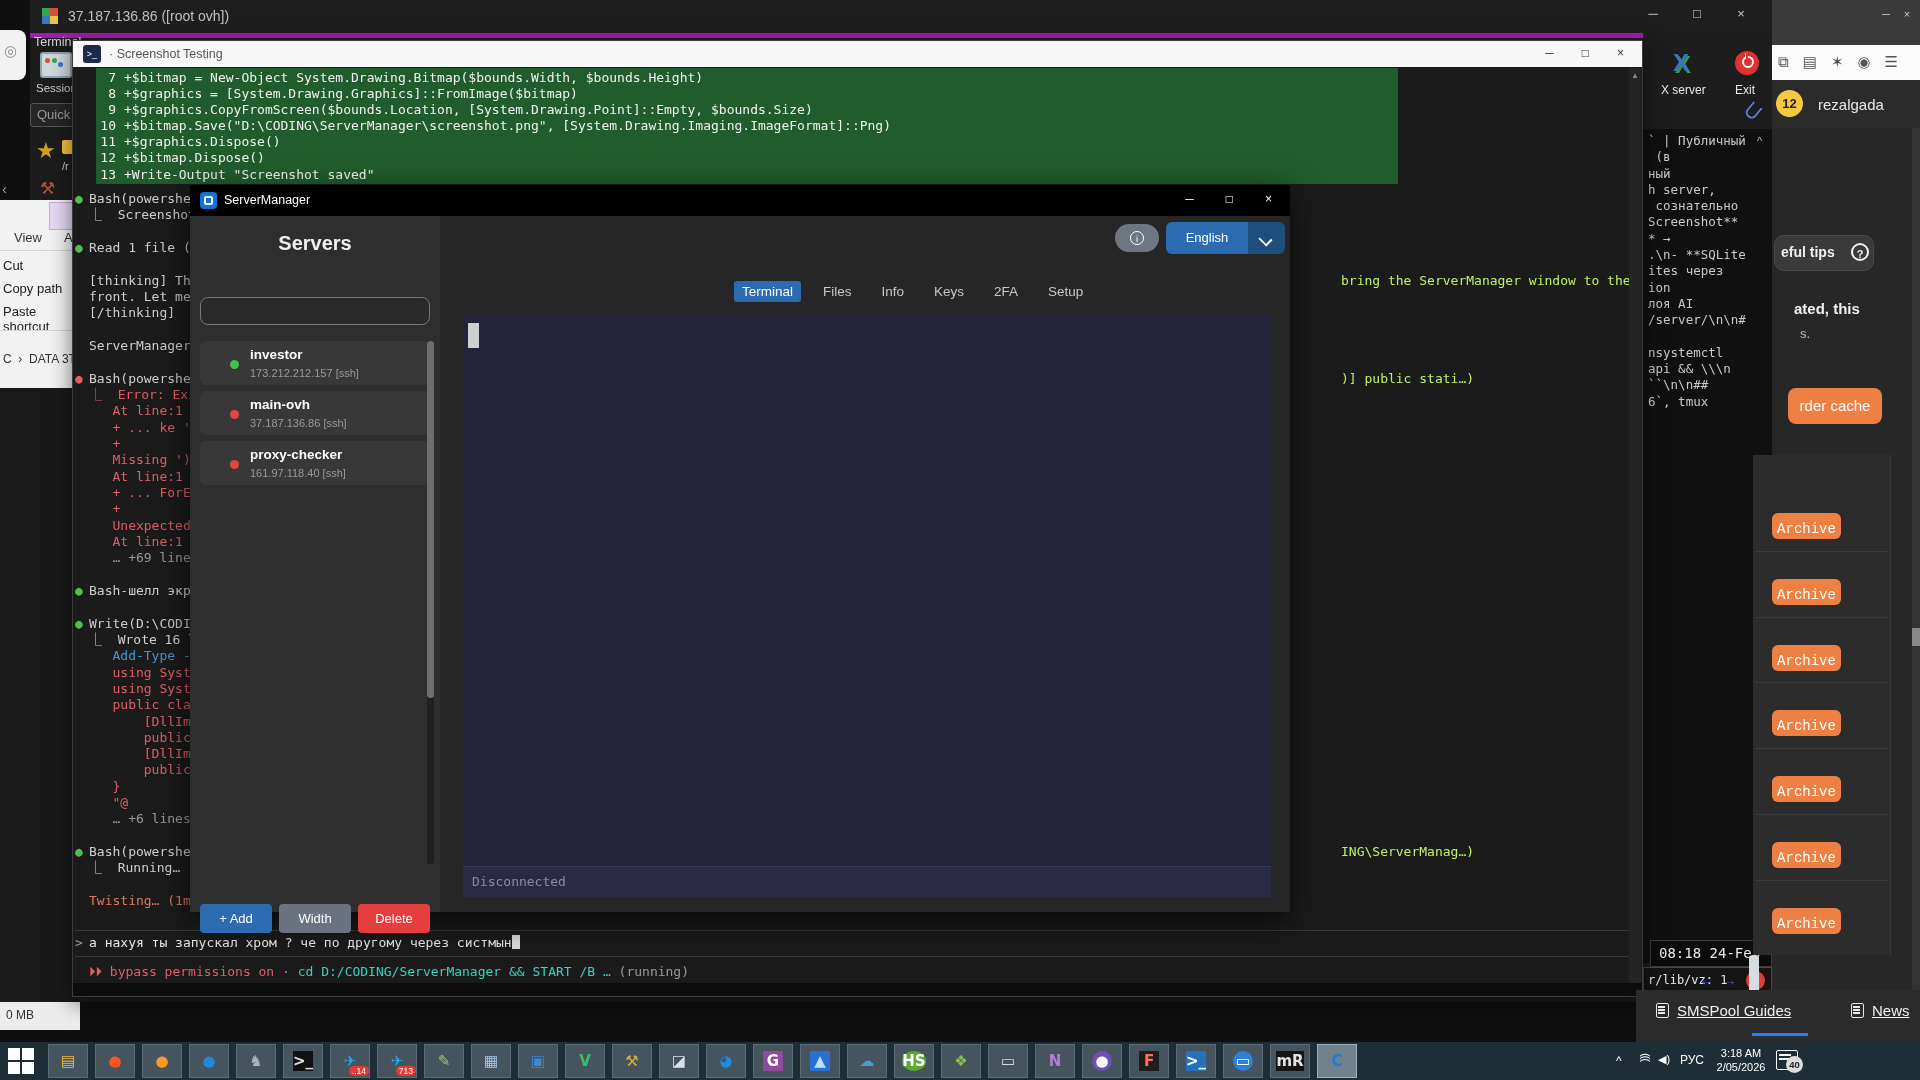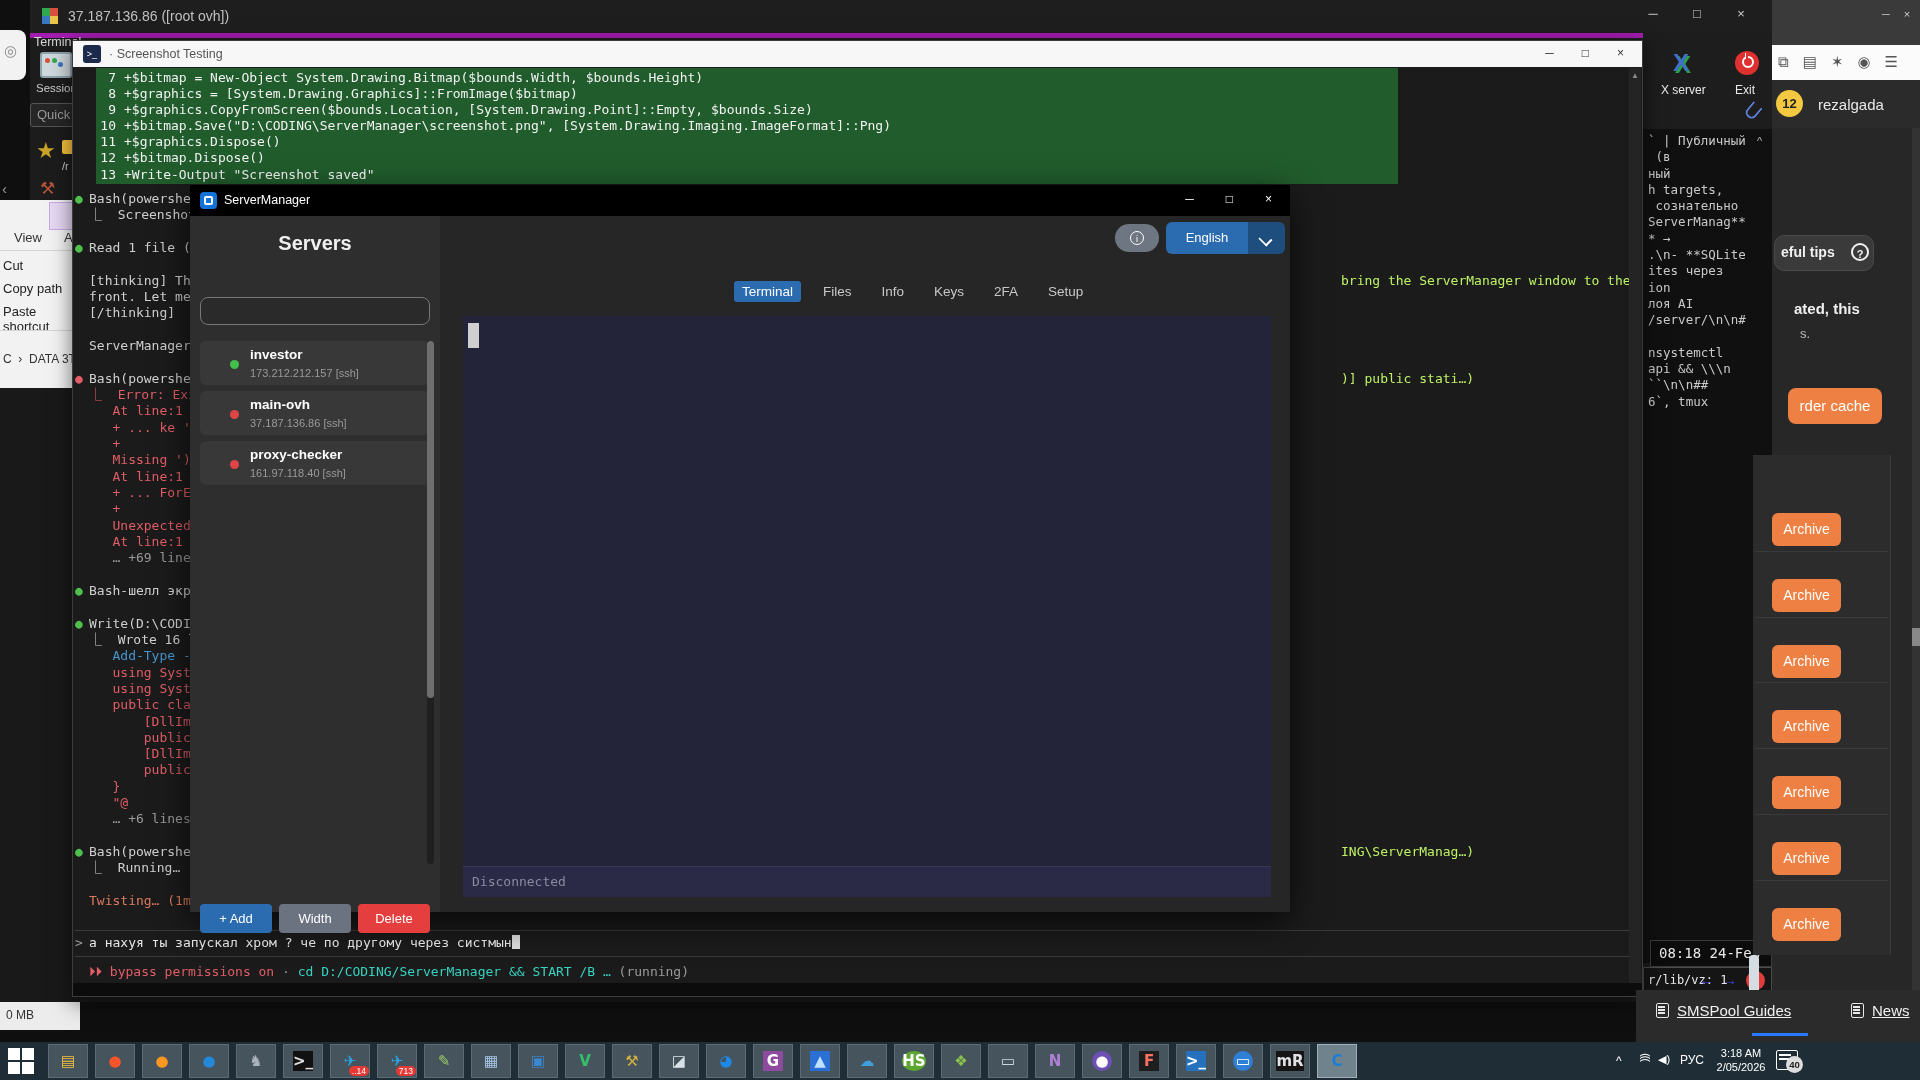--- a/index.html
+++ b/index.html
@@ -128,21 +128,21 @@
   .br-iconstrip{position:absolute;left:0;top:45px;width:148px;height:35px;background:#fbfbfb;display:flex;gap:14px;padding:8px 0 0 6px;box-sizing:border-box;color:#555;font-size:15px;}
   .br-profile{position:absolute;left:0;top:80px;width:148px;height:48px;background:#2b2b2b;}
   .badge-12{position:absolute;left:4px;top:10px;width:27px;height:27px;background:#f5c842;border-radius:50%;color:#222;font-size:13px;font-weight:bold;text-align:center;line-height:27px;}
   .profile-name{position:absolute;left:46px;top:16px;color:#e8e8e8;font-size:15px;}
   .tips-pill{position:absolute;left:2px;top:235px;width:100px;height:36px;background:#3a3a3a;border:1px solid #4a4a4a;border-radius:10px;color:#f0f0f0;font-size:14px;font-weight:bold;padding:8px 12px 0 6px;box-sizing:border-box;}
   .tips-q{position:absolute;left:76px;top:7px;width:18px;height:18px;border:2px solid #f0f0f0;border-radius:50%;font-size:11px;text-align:center;line-height:18px;box-sizing:border-box;font-weight:bold;}
   .headline{position:absolute;left:22px;top:300px;color:#f0f0f0;font-size:15px;font-weight:bold;}
   .headline2{position:absolute;left:28px;top:326px;color:#bbb;font-size:13px;}
   .cache-btn{position:absolute;left:16px;top:388px;width:94px;height:36px;background:#ef8043;border-radius:8px;color:#fff;font-size:15px;text-align:center;line-height:36px;}
   .arch-col{position:absolute;left:-19px;top:455px;width:137px;height:500px;background:#2c2c2c;border-right:1px solid #3a3a3a;}
-  .arch-btn{position:absolute;left:19px;width:69px;height:33px;background:#ef8043;border-radius:6px;color:#fff;font-size:14px;text-align:center;line-height:33px;}
+  .arch-btn{position:absolute;left:19px;width:69px;height:26px;background:#ef8043;border-radius:6px;color:#fff;font-size:14px;text-align:center;line-height:33px;font-family:Liberation Mono, monospace;}
   .arch-div{position:absolute;left:2px;width:133px;height:1px;background:#3a3a3a;}
   .lt-scroll{position:absolute;left:-4px;top:500px;width:10px;height:170px;background:#d5dde2;border-radius:4px;}
   .br-scrolltrack{position:absolute;left:140px;top:128px;width:8px;height:880px;background:#333;}
   .br-scrollthumb{position:absolute;left:0;top:500px;width:8px;height:18px;background:#888;}
   .links-strip{position:absolute;left:-136px;top:990px;width:284px;height:52px;background:#2b2b2b;}
   .doclet{display:inline-block;width:11px;height:13px;border:1.5px solid #e8e8e8;border-radius:2px;margin-right:8px;vertical-align:-2px;position:relative;}
   .doclet i{position:absolute;left:1px;top:2px;width:7px;height:1.5px;background:#e8e8e8;box-shadow:0 3px 0 #e8e8e8,0 6px 0 #e8e8e8;}
   .link-item{position:absolute;top:12px;color:#f0f0f0;font-size:15px;text-decoration:underline;}
   .blue-underline{position:absolute;left:116px;top:43px;width:56px;height:3px;background:#2979ff;}
 
@@ -211,23 +211,23 @@
           </span>
         <span class="xserver-label">X server</span>
         <span class="exit-label">Exit</span>
         <span class="paperclip"></span>
       </div>
       <div class="rstrip-lines mono">
 
       <div>` | Публичный</div>
           <div> (в</div>
           <div>ный</div>
-          <div>h targets,</div>
+          <div>h server,</div>
           <div> сознательно</div>
-          <div>ServerManag**</div>
+          <div>Screenshot**</div>
           <div>* →</div>
           <div>.\n- **SQLite</div>
           <div>ites через</div>
           <div>ion</div>
           <div>лоя AI</div>
           <div>/server/\n\n#</div>
           <div></div>
           <div>nsystemctl</div>
           <div>api &amp;&amp; \\\n</div>
           <div>``\n\n##</div>

